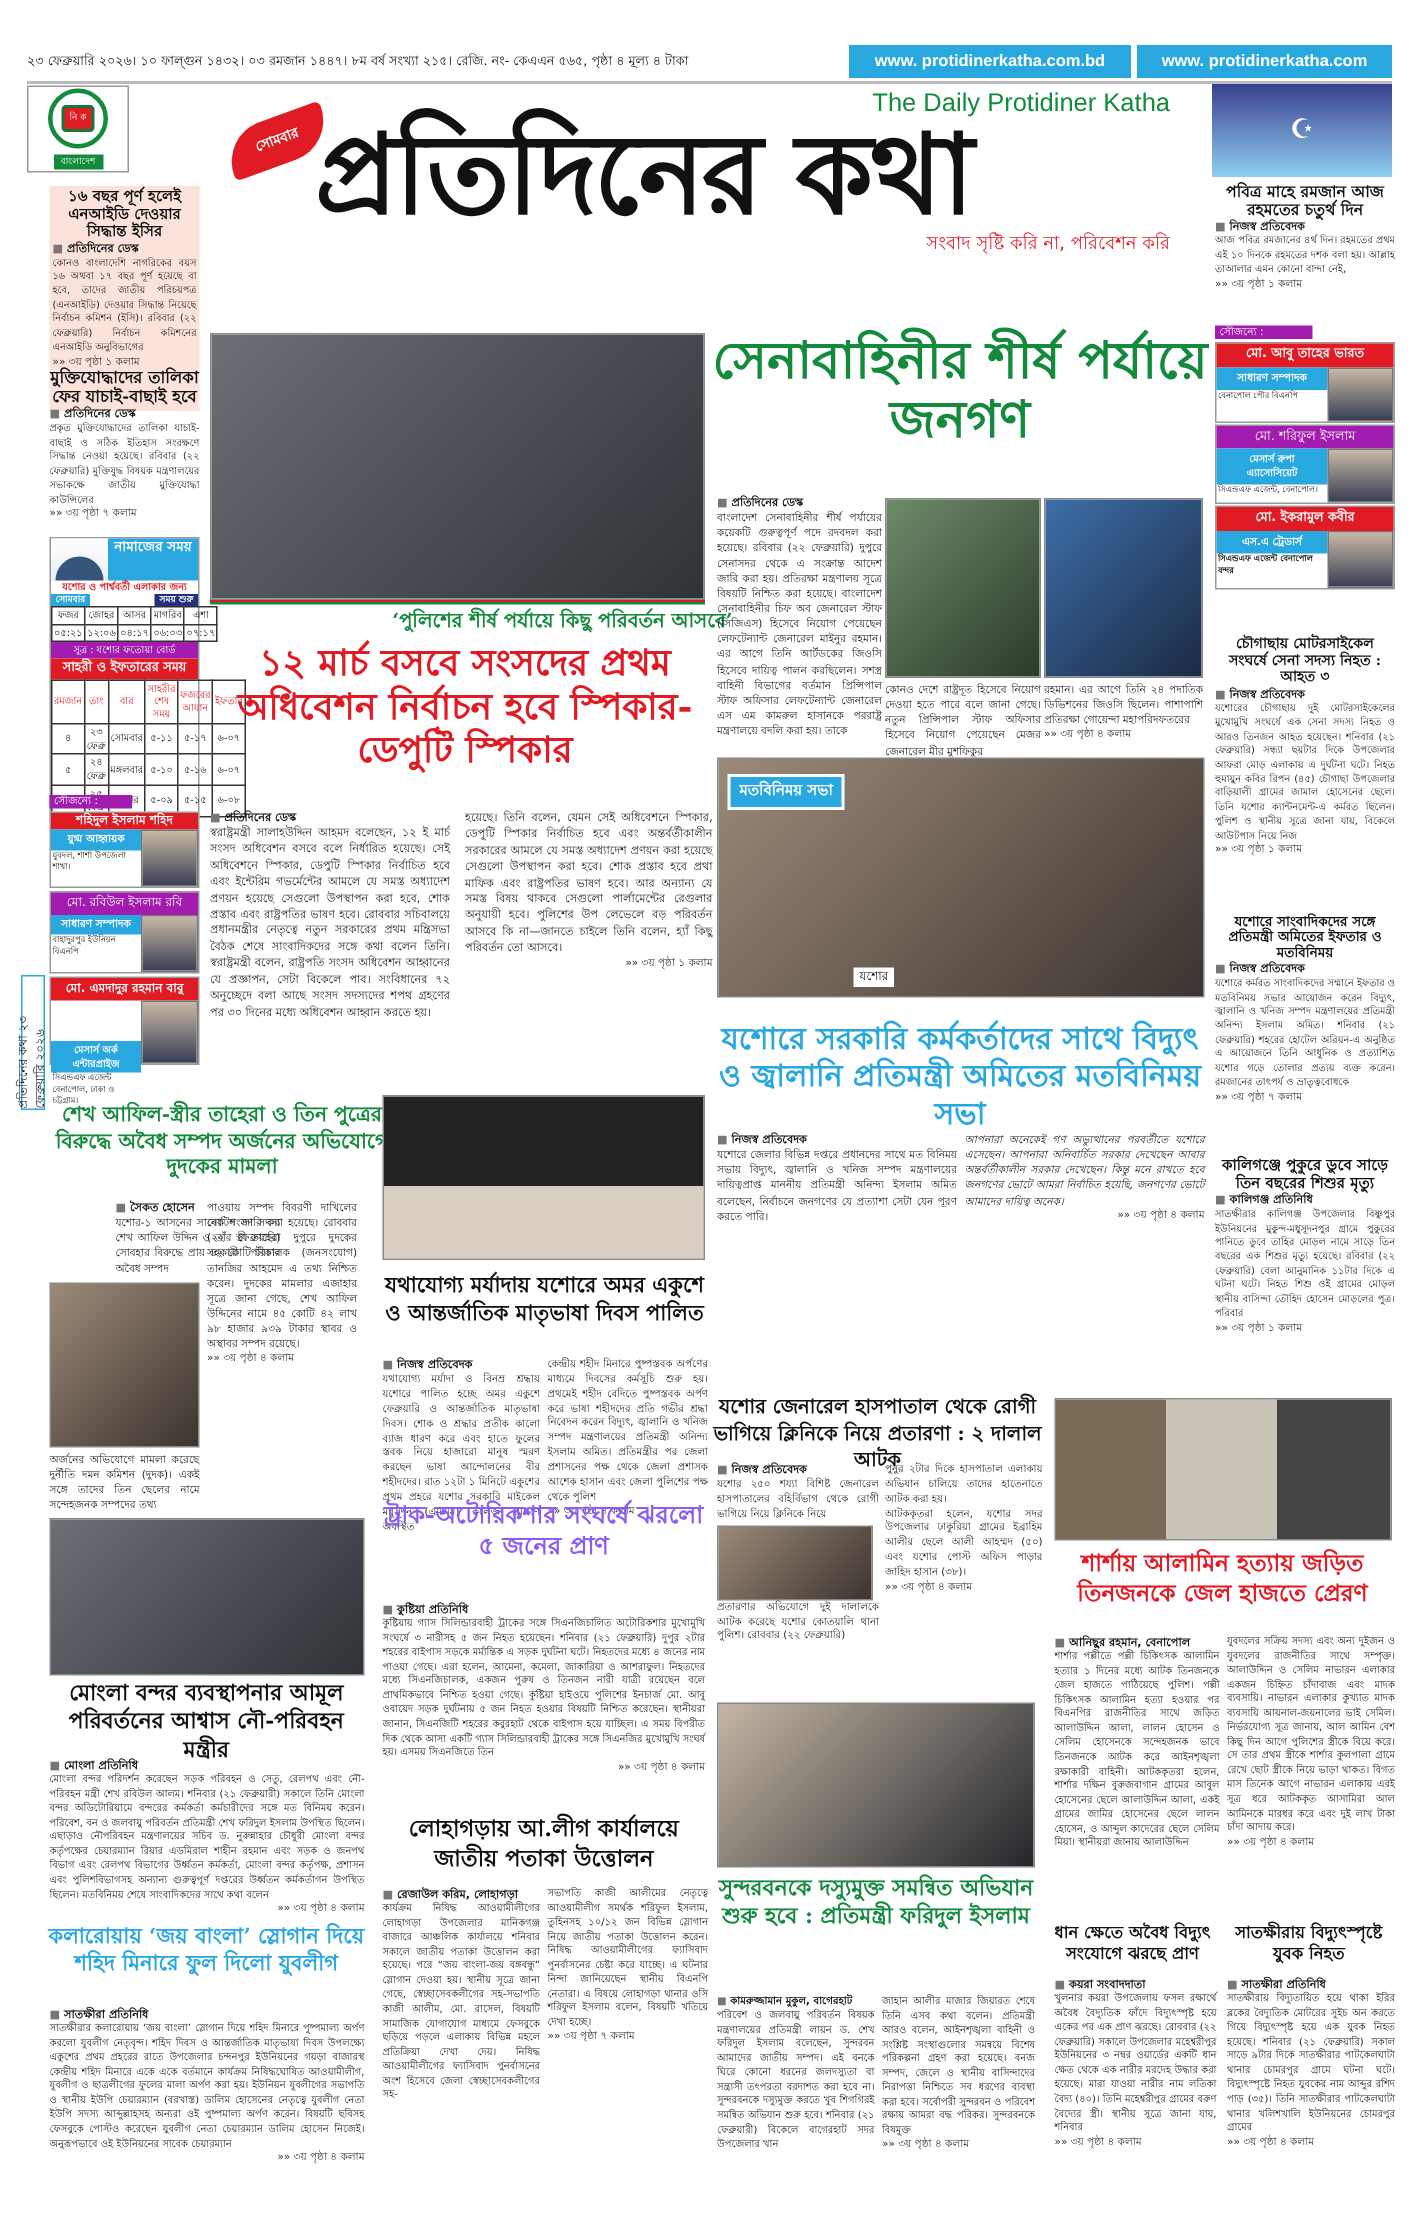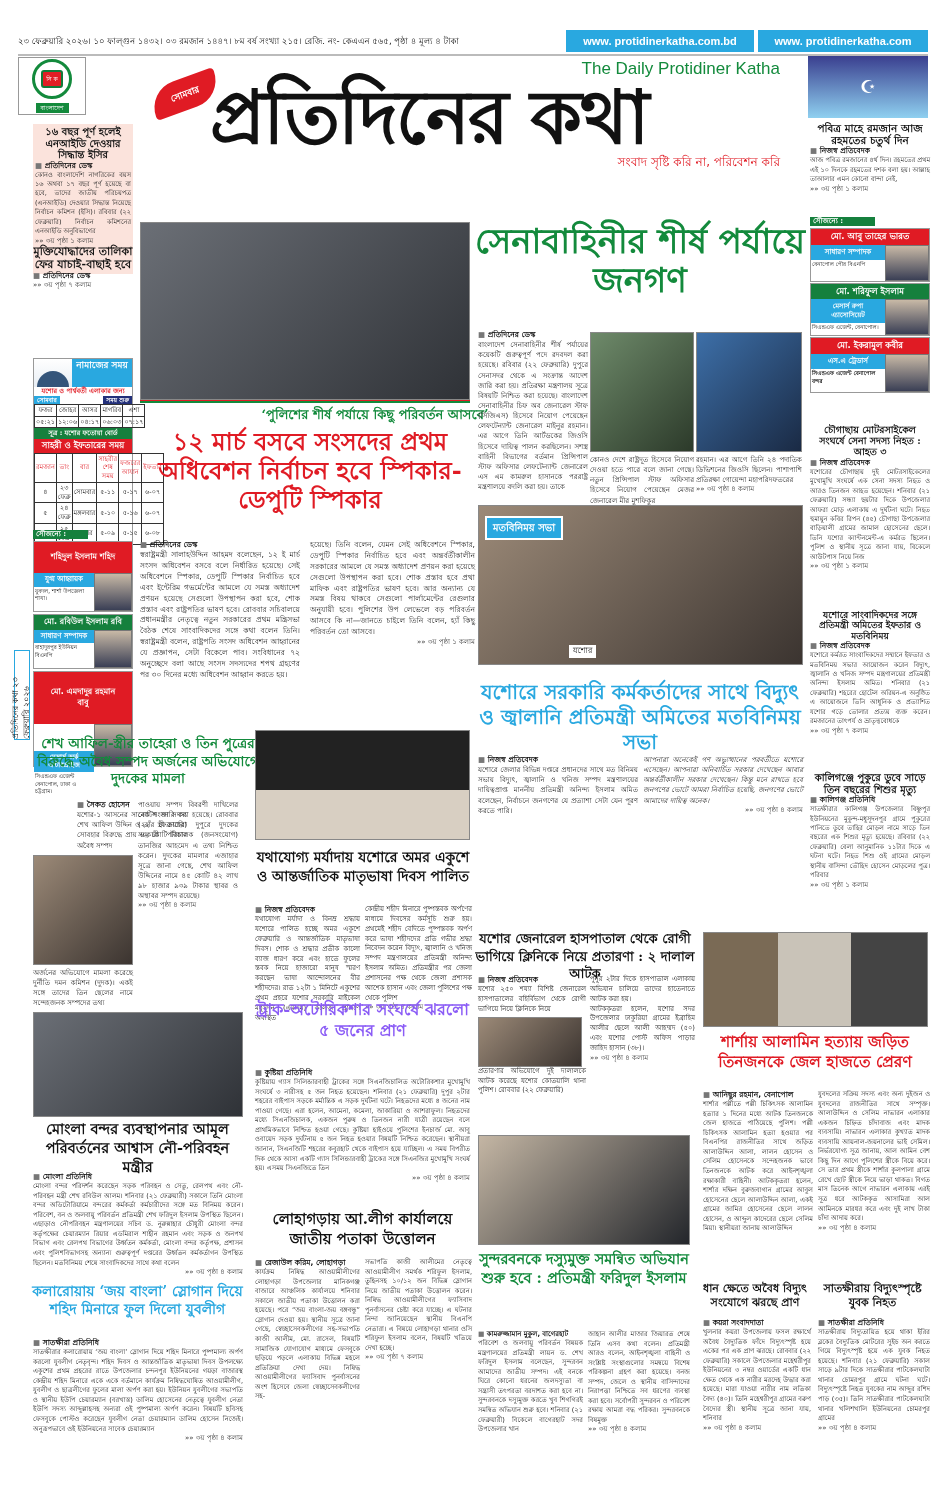--- a/index.html
+++ b/index.html
@@ -24,21 +24,21 @@
 .body{font-size:7.5px;line-height:1.45;text-align:justify;color:#222}
 .byline{font-size:7.5px;font-weight:bold;color:#111}
 .byline::before{content:"■ ";color:#777}
 .cont{font-size:7px;color:#333}
 .photo{background:linear-gradient(135deg,#6b6f76,#2f3237);border:1px solid #888}
 .photo.warm{background:linear-gradient(135deg,#9c8a78,#3b3430)}
 .photo.blue{background:linear-gradient(135deg,#3d6fa8,#1a2a44)}
 .photo.green{background:linear-gradient(135deg,#6e8a6a,#2c3a2a)}
 .pink{background:#fbe3dc}
 .redbar{background:#e01b24;color:#fff;font-weight:bold;text-align:center}
-.greenbar{background:#15803d;color:#fff;font-weight:bold;text-align:center}
+.greenbar{background:#a21caf;color:#fff;font-weight:normal;text-align:center}
 .bluebar{background:#29a8e0;color:#fff;font-weight:bold;text-align:center}
 .navybar{background:#23307a;color:#fff;font-weight:bold;text-align:center}
 table.pt{border-collapse:collapse;width:100%;font-size:6.5px}
 table.pt td{border:1px solid #333;text-align:center;padding:1px}
 .sponsor{border:1px solid #999;background:#fff}
 .avatar{background:linear-gradient(#c8b9a6,#3a3f55);border:1px solid #777}
 .vert-strip{left:14px;top:650px;width:16px;height:90px;border:1px solid #29a8e0;writing-mode:vertical-rl;transform:rotate(180deg);font-size:8px;display:flex;align-items:center;justify-content:center;color:#111;background:#fff}
 </style>
 </head>
 <body>
@@ -68,20 +68,21 @@
 
 <div class="col pink" style="left:33px;top:124px;width:100px;height:150px;padding:2px;">
   <div class="hl" style="font-size:10px;">১৬ বছর পূর্ণ হলেই এনআইডি দেওয়ার সিদ্ধান্ত ইসির</div>
   <div class="byline">প্রতিদিনের ডেস্ক</div>
   <div class="body" style="font-size:6.5px;">কোনও বাংলাদেশি নাগরিকের বয়স ১৬ অথবা ১৭ বছর পূর্ণ হয়েছে বা হবে, তাদের জাতীয় পরিচয়পত্র (এনআইডি) দেওয়ার সিদ্ধান্ত নিয়েছে নির্বাচন কমিশন (ইসি)। রবিবার (২২ ফেব্রুয়ারি) নির্বাচন কমিশনের এনআইডি অনুবিভাগের</div>
   <div class="cont">»» ৩য় পৃষ্ঠা ১ কলাম</div>
 </div>
 <div class="col" style="left:33px;top:246px;width:100px;">
   <div class="hl" style="font-size:11px;">মুক্তিযোদ্ধাদের তালিকা ফের যাচাই-বাছাই হবে</div>
   <div class="byline">প্রতিদিনের ডেস্ক</div>
+  <div class="body" style="font-size:6.5px;">প্রকৃত মুক্তিযোদ্ধাদের তালিকা যাচাই-বাছাই ও সঠিক ইতিহাস সংরক্ষণে সিদ্ধান্ত নেওয়া হয়েছে। রবিবার (২২ ফেব্রুয়ারি) মুক্তিযুদ্ধ বিষয়ক মন্ত্রণালয়ের সভাকক্ষে জাতীয় মুক্তিযোদ্ধা কাউন্সিলের</div>
   <div class="cont">»» ৩য় পৃষ্ঠা ৭ কলাম</div>
 </div>
 
 <div class="col" style="left:33px;top:358px;width:100px;border:1px solid #999;">
   <div style="display:flex;height:28px;">
     <div style="width:38px;background:linear-gradient(#fff,#e8eef4);display:flex;align-items:flex-end;justify-content:center;">
         <div style="width:32px;height:16px;background:#35557a;border-radius:16px 16px 0 0;"></div>
       </div>
     <div class="bluebar" style="flex:1;font-size:9px;line-height:1.1;padding-top:2px;">নামাজের সময়</div>
   </div>
@@ -144,41 +145,41 @@
           <td>৫-১৫</td>
           <td>৬-০৮</td>
     </tr>
   </tbody>
     </table>
 </div>
 
 <div class="col" style="left:33px;top:530px;width:100px;">
   <div class="greenbar" style="width:55px;font-size:7px;text-align:left;padding-left:3px;">সৌজন্যে :</div>
   <div class="sponsor" style="margin-top:2px;">
-    <div class="redbar" style="font-size:8px;padding:10px;">শহিদুল ইসলাম শহিদ</div>
+    <div class="redbar" style="font-size:8px;padding:0;">শহিদুল ইসলাম শহিদ</div>
     <div style="display:flex;height:38px;">
       <div style="flex:1;">
         <div class="bluebar" style="font-size:7px;padding:2px;">যুগ্ম আহ্বায়ক</div>
         <div style="font-size:5.5px;padding:1px;">যুবদল, শার্শা উপজেলা শাখা।</div>
       </div>
       <div class="avatar" style="width:38px;"></div>
     </div>
   </div>
   <div class="sponsor" style="margin-top:2px;">
     <div class="greenbar" style="font-size:8px;padding:2px;">মো. রবিউল ইসলাম রবি</div>
     <div style="display:flex;height:38px;">
       <div style="flex:1;">
         <div class="bluebar" style="font-size:7px;padding:2px;">সাধারণ সম্পাদক</div>
         <div style="font-size:5.5px;padding:1px;">বাহাদুরপুর ইউনিয়ন বিএনপি</div>
       </div>
       <div class="avatar" style="width:38px;"></div>
     </div>
   </div>
   <div class="sponsor" style="margin-top:2px;">
-    <div class="redbar" style="font-size:8px;padding:15px;">মো. এমদাদুর রহমান বাবু</div>
+    <div class="redbar" style="font-size:8px;padding:2px;">মো. এমদাদুর রহমান বাবু</div>
     <div style="display:flex;height:42px;">
       <div style="flex:1;">
         <div class="bluebar" style="font-size:6.5px;padding:2px;margin-top:27px;">মেসার্স অর্ক এন্টারপ্রাইজ</div>
         <div style="font-size:5.5px;padding:1px;">সিএন্ডএফ এজেন্ট বেনাপোল, ঢাকা ও চট্টগ্রাম।</div>
       </div>
       <div class="avatar" style="width:38px;"></div>
     </div>
   </div>
 </div>
 <div class="abs vert-strip">প্রতিদিনের কথা ২৩ ফেব্রুয়ারি ২০২৬</div>

